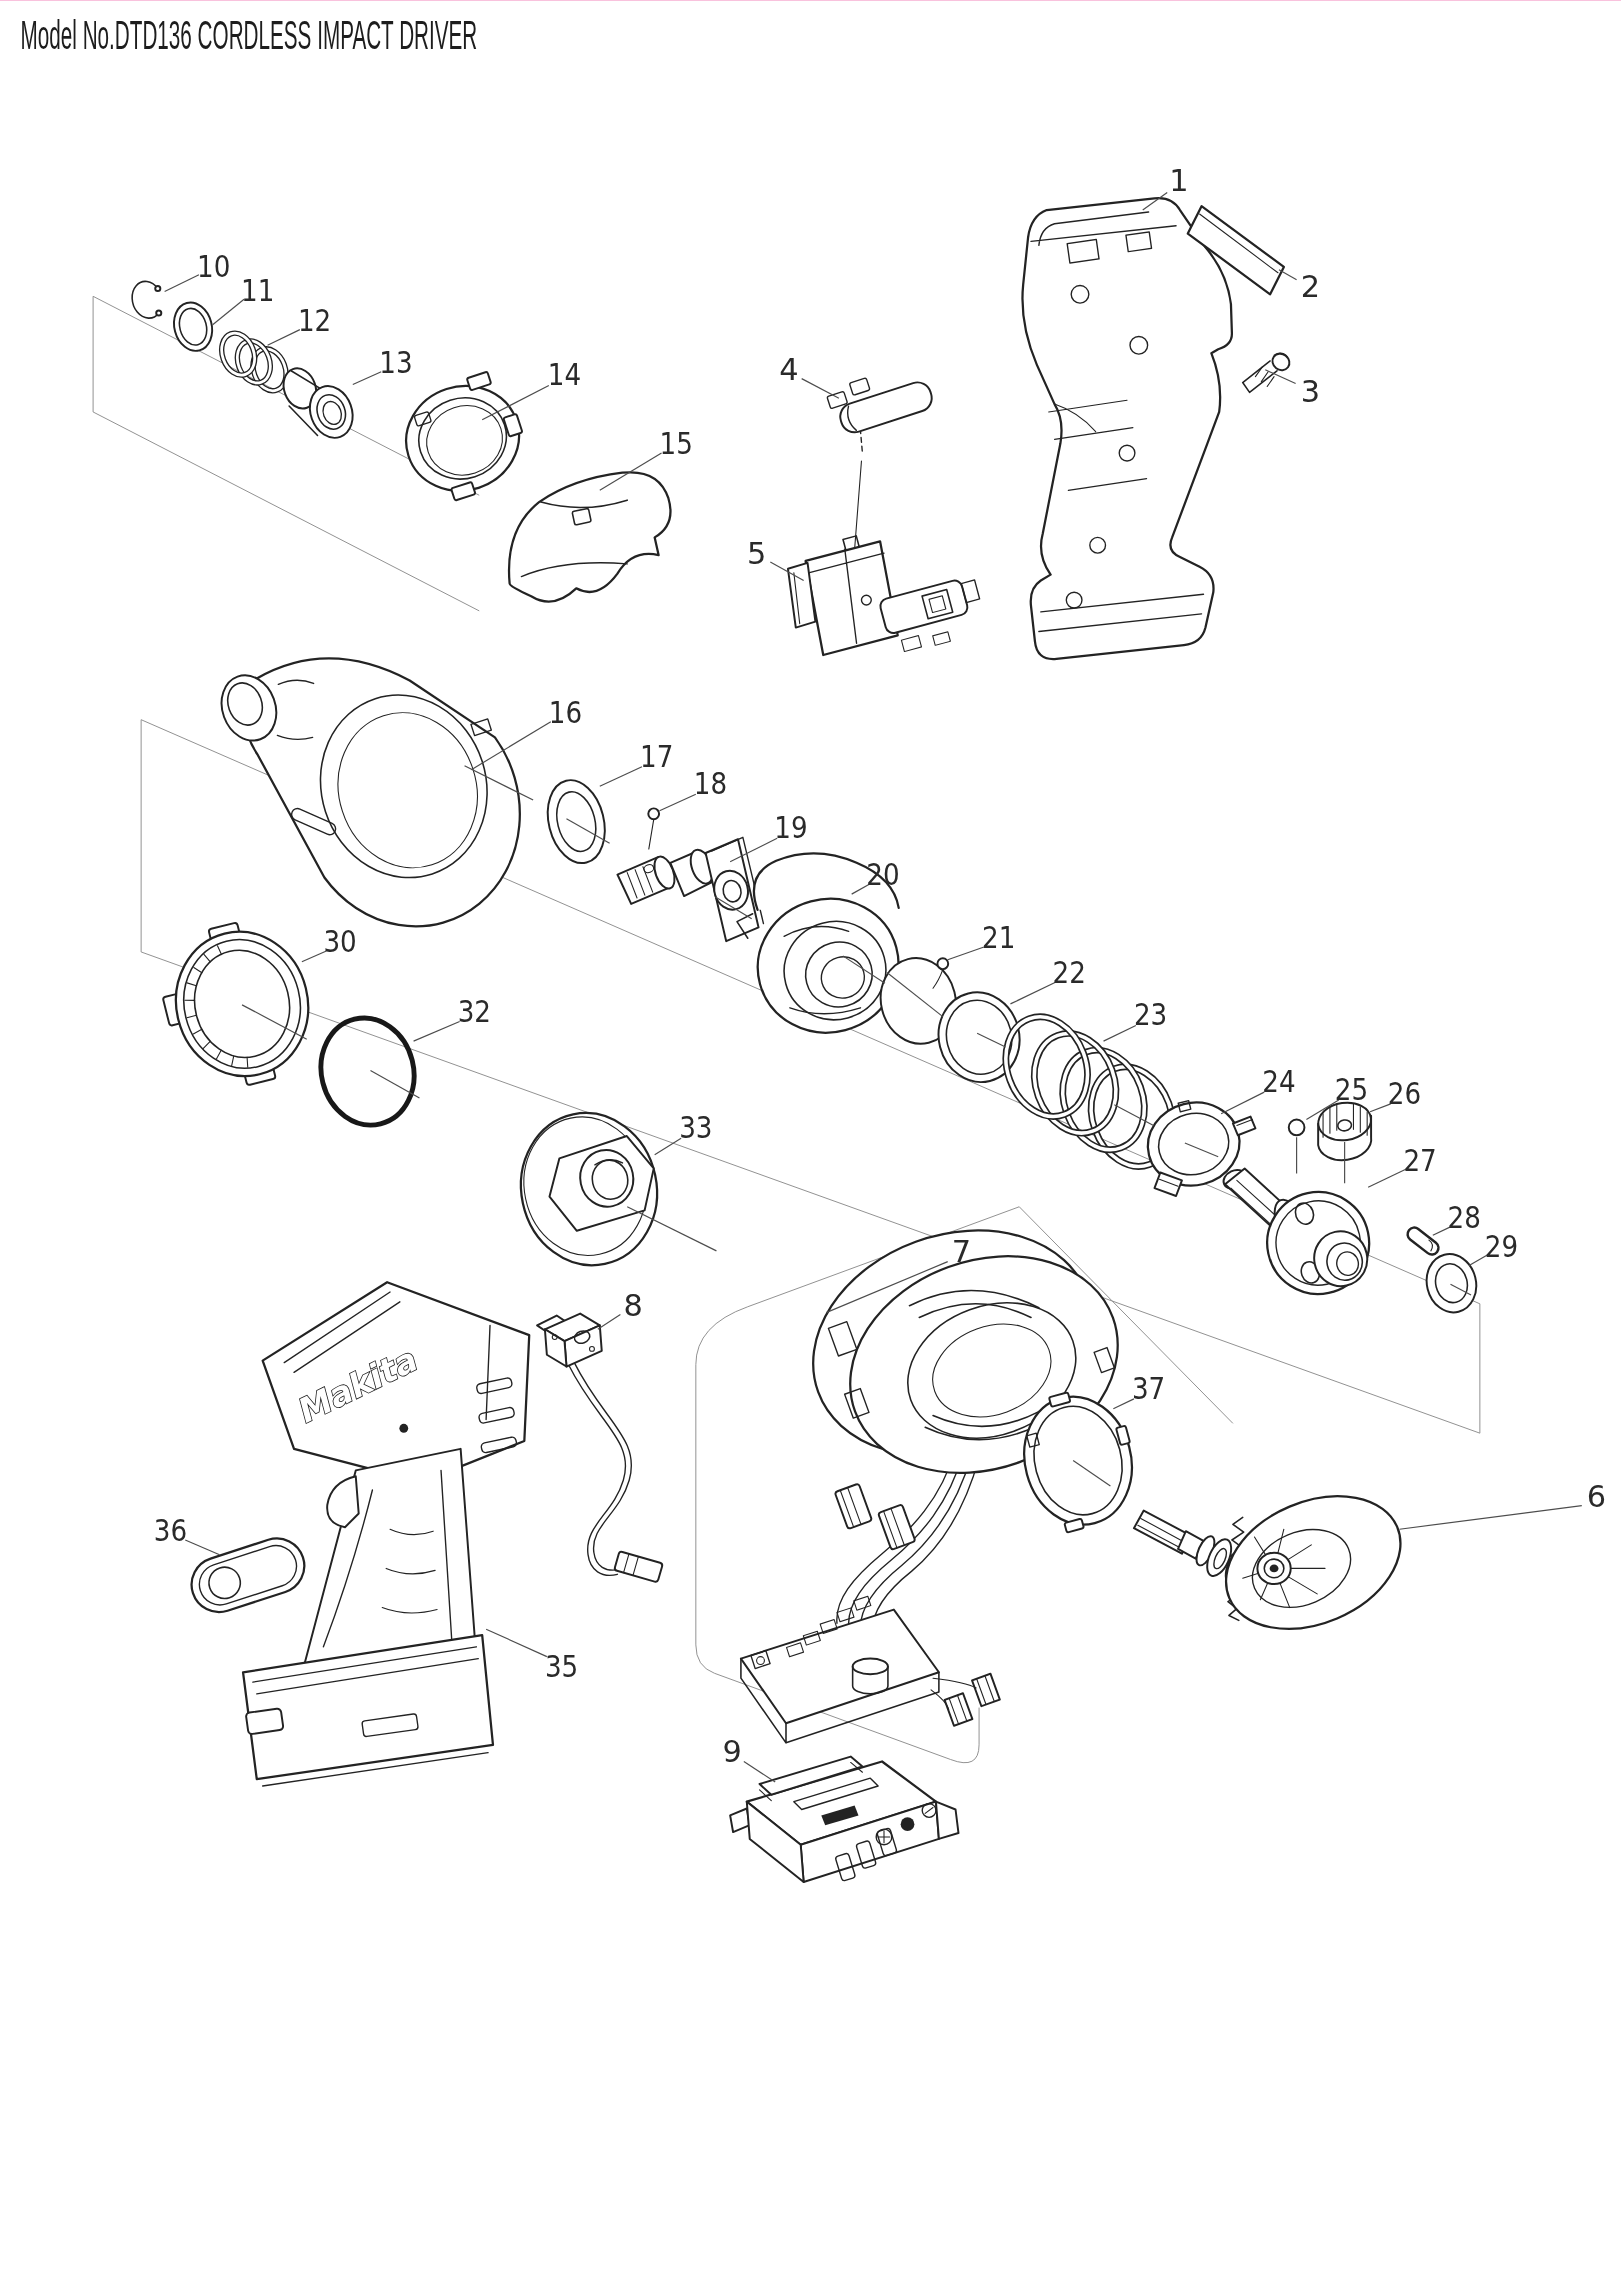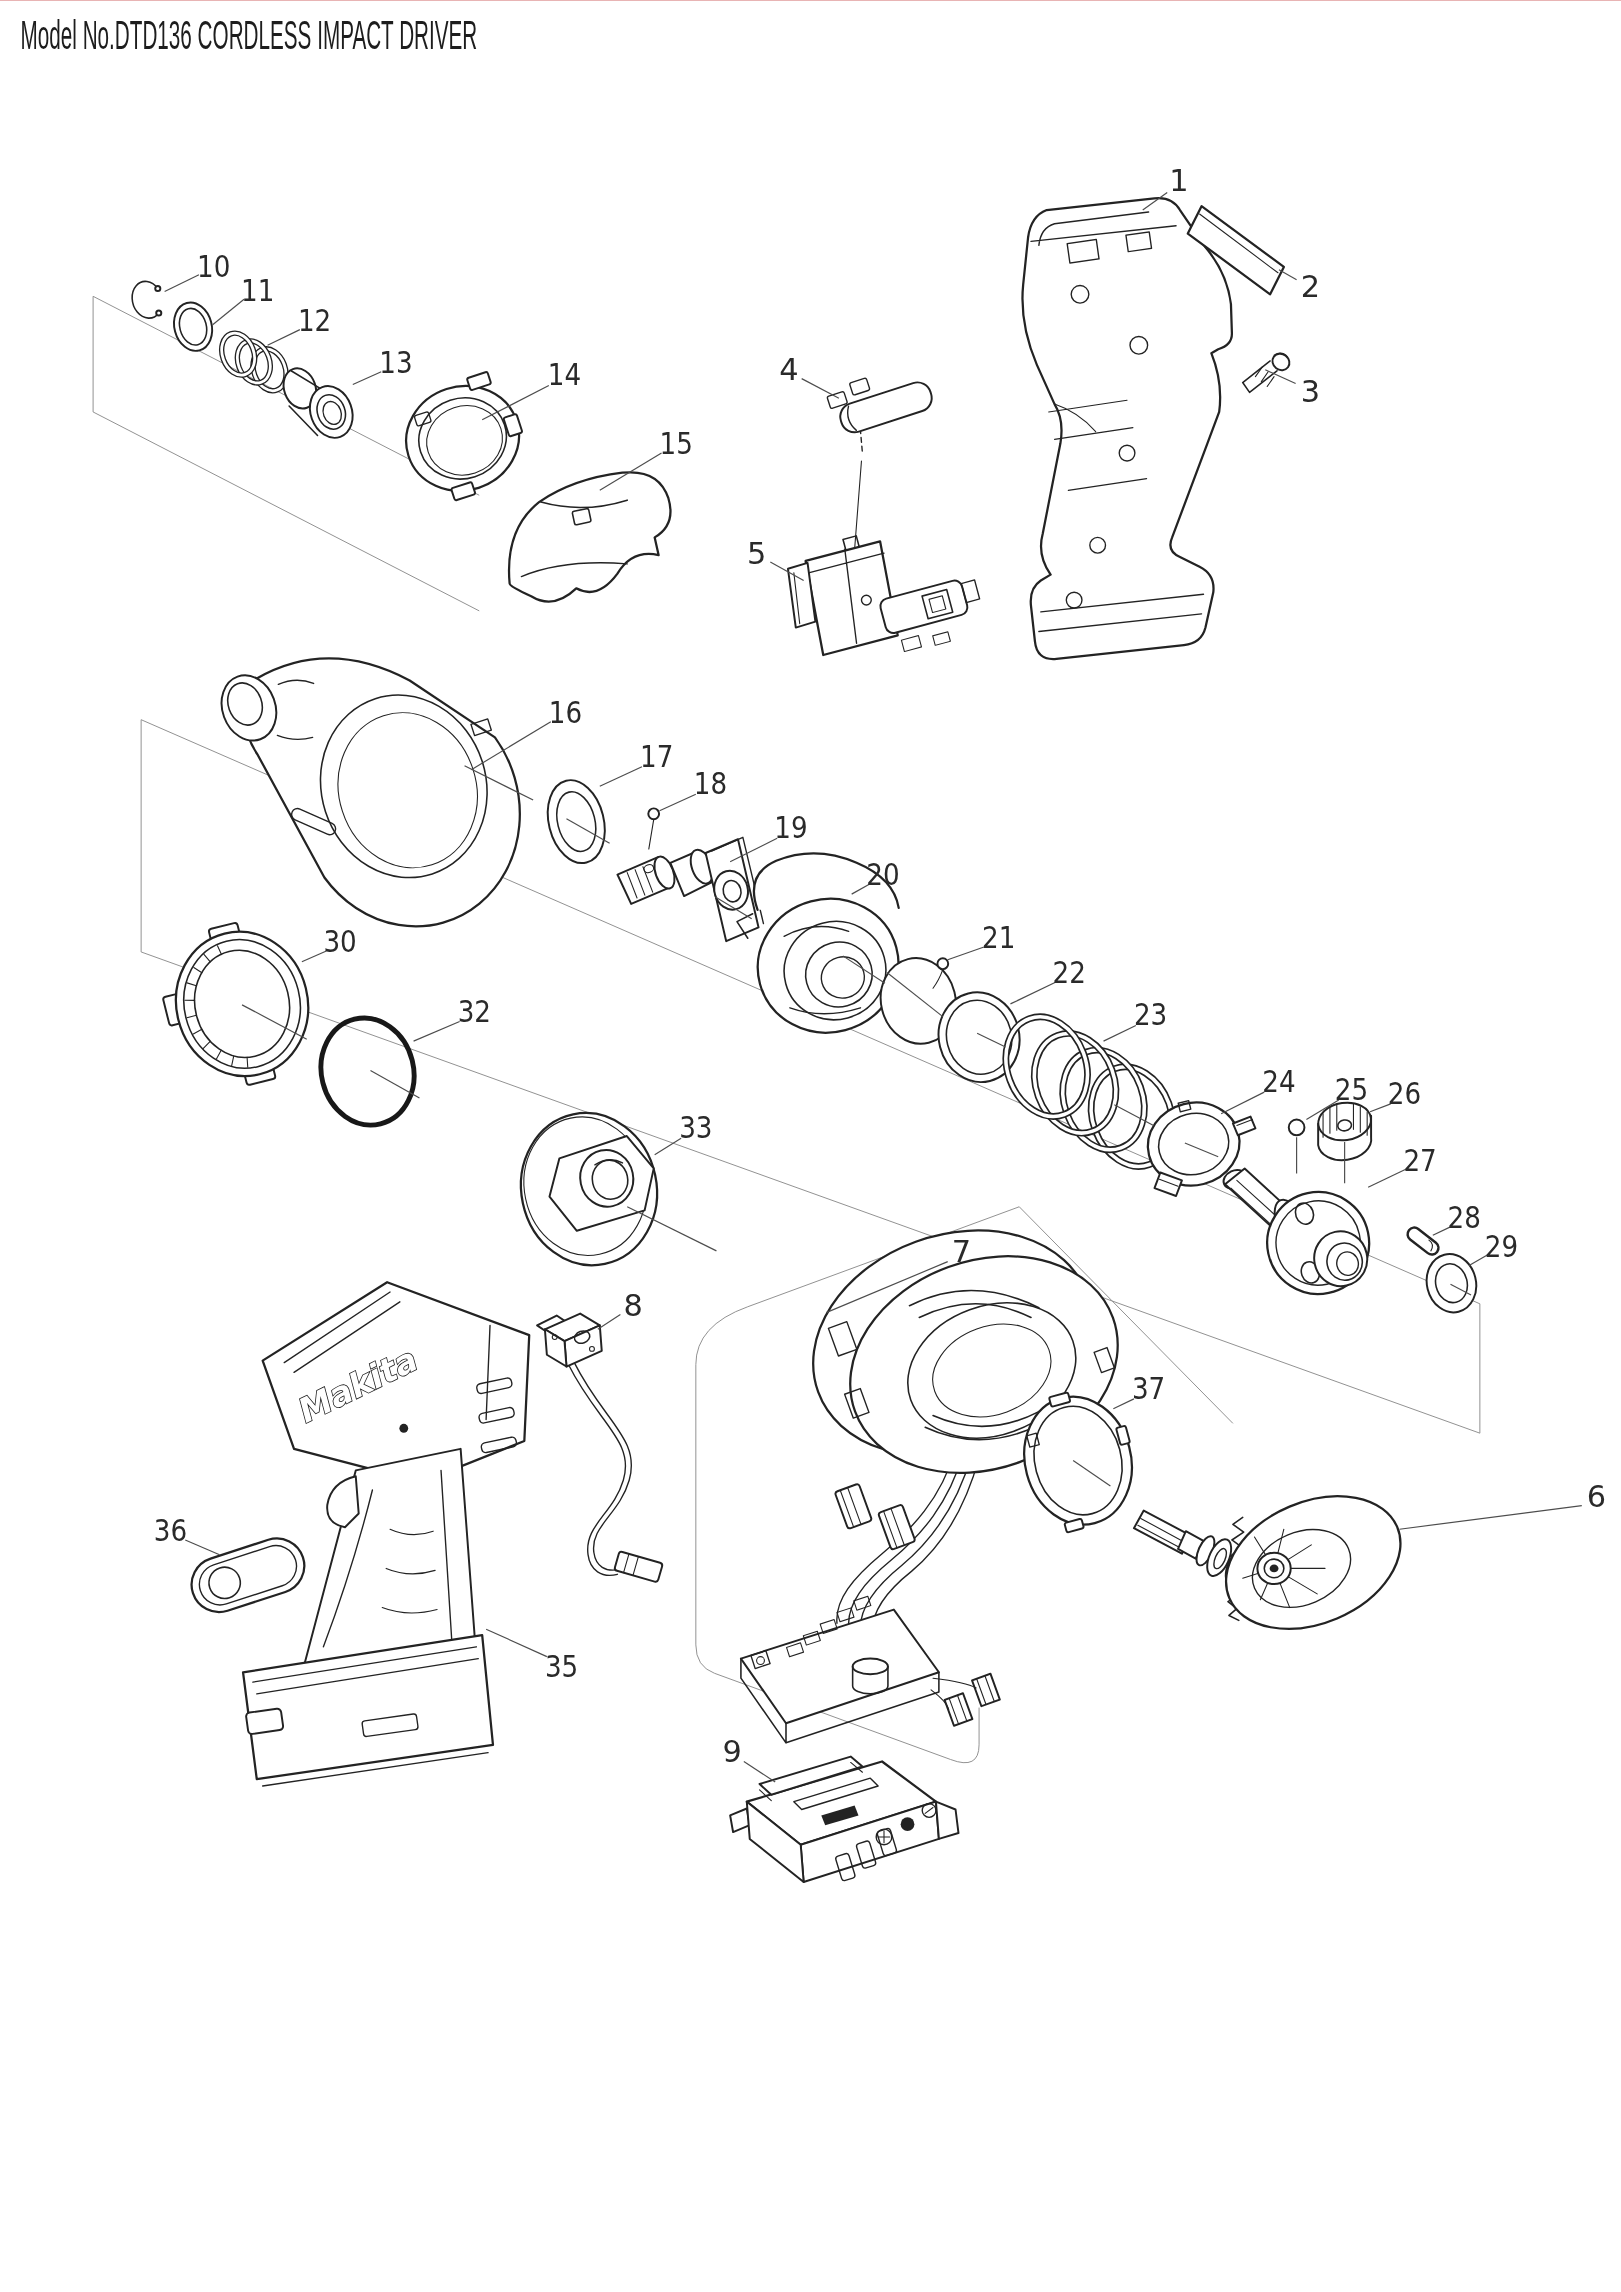--- a/index.html
+++ b/index.html
@@ -1,16 +1,16 @@
 <!DOCTYPE html>
 <html><head>
 <meta charset="utf-8">
 <style>
   html,body{margin:0;padding:0;background:#fff;}
-  .page{position:relative;width:1621px;height:2293px;background:#b91c1c;overflow:hidden;}
+  .page{position:relative;width:1621px;height:2293px;background:#ec4899;overflow:hidden;}
   svg{display:block;}
   .title{font:41px "Liberation Sans",sans-serif;fill:#1d1d1d;}
   .plabel{font:31px "DejaVu Sans",sans-serif;fill:#2a2a2a;text-anchor:middle;}
   .leader{stroke:#4d4d4d;stroke-width:1.2;}
   .cons{stroke:#8f8f8f;stroke-width:1;fill:none;}
   .ol{fill:#fff;stroke:#232323;stroke-width:2;stroke-linejoin:round;stroke-linecap:round;}
   .o2{stroke-width:2.3;}
   .ln{fill:none;stroke:#232323;stroke-width:1.6;stroke-linejoin:round;stroke-linecap:round;}
   .t1{stroke-width:1.1;}
   .t14{stroke-width:1.4;}

